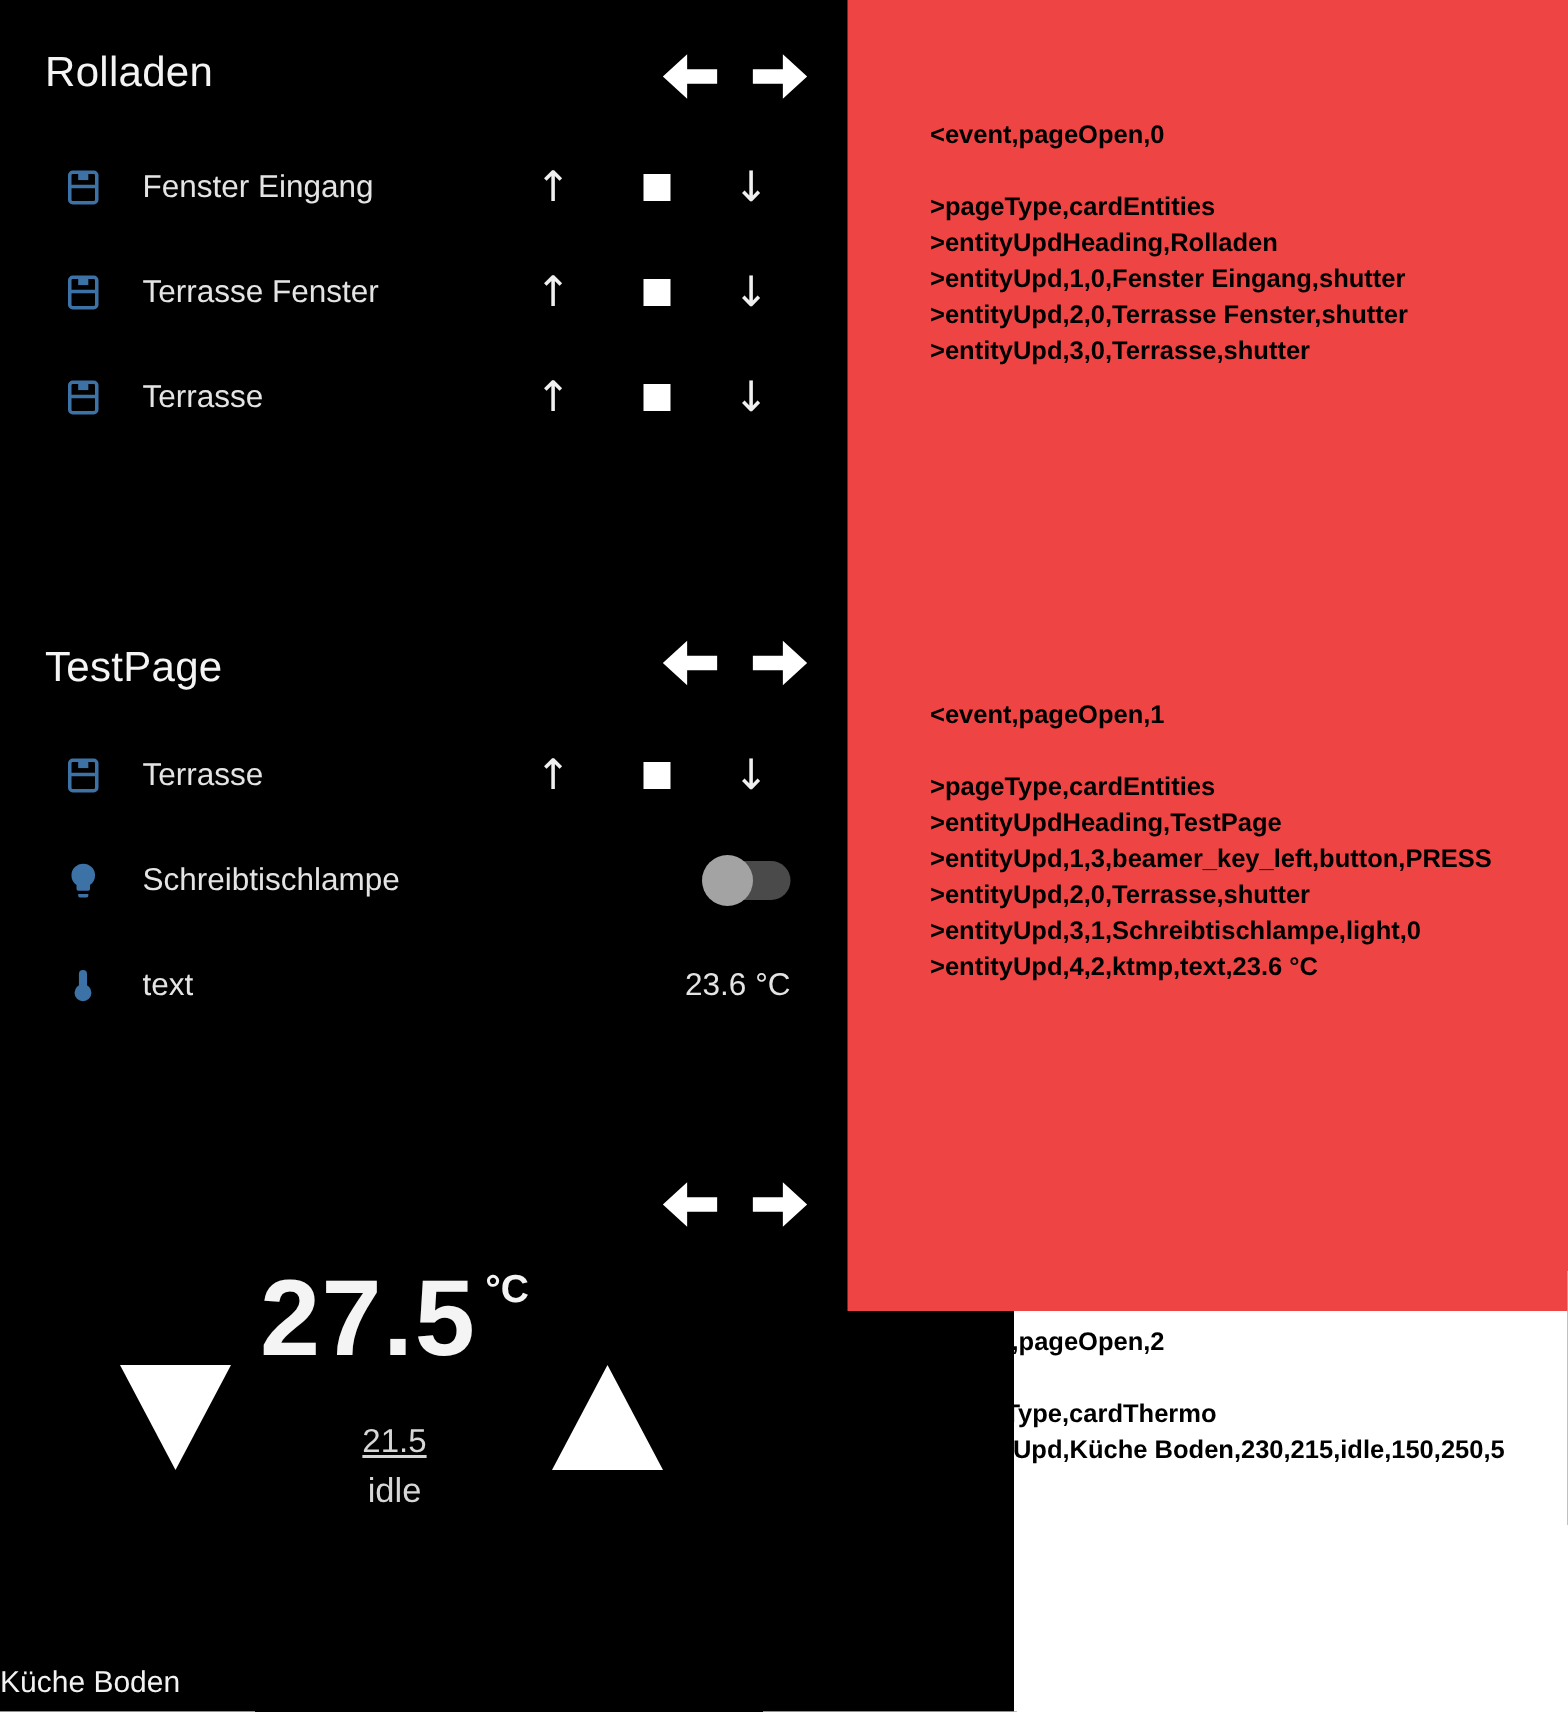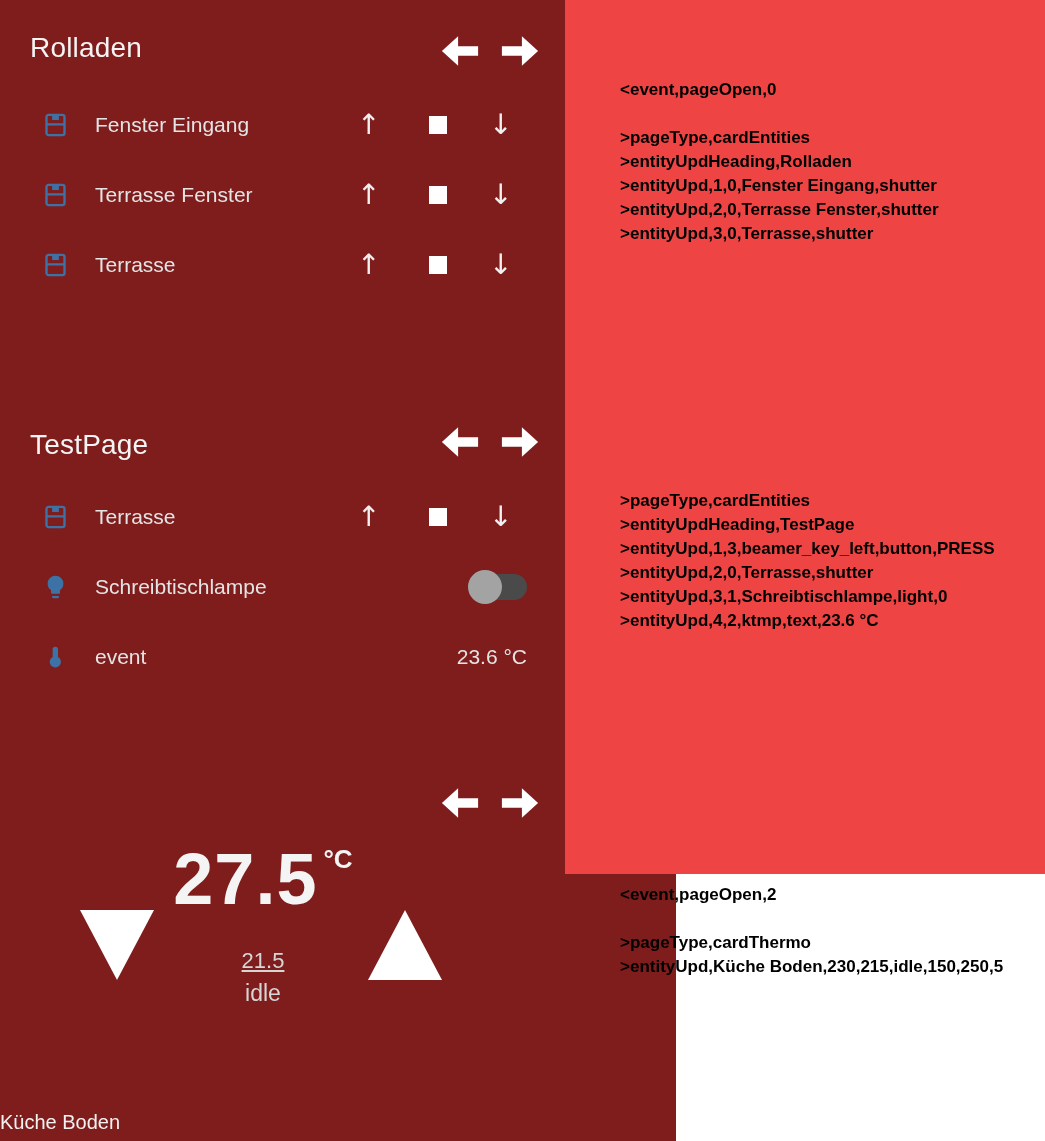--- a/index.html
+++ b/index.html
@@ -1,20 +1,20 @@
 <!DOCTYPE html>
 <html><head>
 <meta charset="utf-8">
 <style>
   * { margin:0; padding:0; box-sizing:border-box; }
   body { background:#ffffff; font-family:"Liberation Sans", sans-serif; }
   .stage { position:relative; width:1045px; height:1141px; background:#ffffff; overflow:hidden; }
 
   
-  .panel { position:absolute; left:0; top:0; width:676px; height:1141px; background:#7f1d1d; }
+  .panel { position:absolute; left:0; top:0; width:676px; height:1141px; background:#000000; }
   .card { position:absolute; left:0; width:565px; }
   .card1 { top:0;   height:415px; }
   .card2 { top:415px; height:355px; }
   .card3 { top:770px; height:371px; }
 
   .card-heading { position:absolute; left:30px; font-size:28px; font-weight:400;
                   color:#f4f4f4; letter-spacing:0.2px; }
   .card1 .card-heading { top:32px; }
   .card2 .card-heading { top:14px; }
 
@@ -184,21 +184,21 @@
           <span class="e-label">Schreibtischlampe</span>
           <span class="toggle">
               <span class="knob"></span>
             </span>
         </div>
 
         <div class="erow">
           <svg class="e-icon" width="26" height="26" viewBox="0 0 24 24">
               <use href="#ic-thermo"></use>
             </svg>
-          <span class="e-label">event</span>
+          <span class="e-label">text</span>
           <span class="text-val">23.6 °C</span>
         </div>
 
       </div>
     </div>
 
     <div class="card card3">
       <div class="nav">
         <svg width="40" height="34" viewBox="0 0 42 35">
             <use href="#ic-nav-left"></use>
@@ -227,20 +227,21 @@
       <div class="log-line">&lt;event,pageOpen,0</div>
       <div class="log-line"></div>
       <div class="log-line">&gt;pageType,cardEntities</div>
       <div class="log-line">&gt;entityUpdHeading,Rolladen</div>
       <div class="log-line">&gt;entityUpd,1,0,Fenster Eingang,shutter</div>
       <div class="log-line">&gt;entityUpd,2,0,Terrasse Fenster,shutter</div>
       <div class="log-line">&gt;entityUpd,3,0,Terrasse,shutter</div>
     </div>
 
     <div class="log-block lb2">
+      <div class="log-line">&lt;event,pageOpen,1</div>
       <div class="log-line"></div>
       <div class="log-line">&gt;pageType,cardEntities</div>
       <div class="log-line">&gt;entityUpdHeading,TestPage</div>
       <div class="log-line">&gt;entityUpd,1,3,beamer_key_left,button,PRESS</div>
       <div class="log-line">&gt;entityUpd,2,0,Terrasse,shutter</div>
       <div class="log-line">&gt;entityUpd,3,1,Schreibtischlampe,light,0</div>
       <div class="log-line">&gt;entityUpd,4,2,ktmp,text,23.6 °C</div>
     </div>
 
     <div class="log-block lb3">

